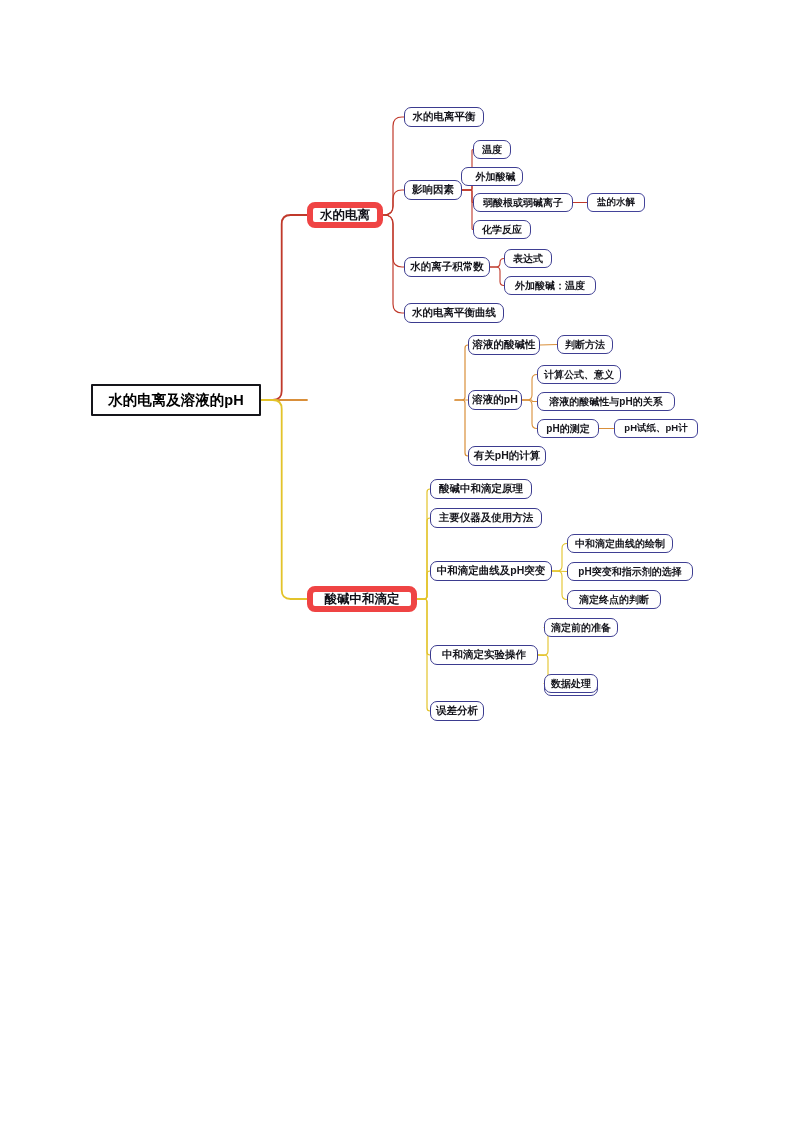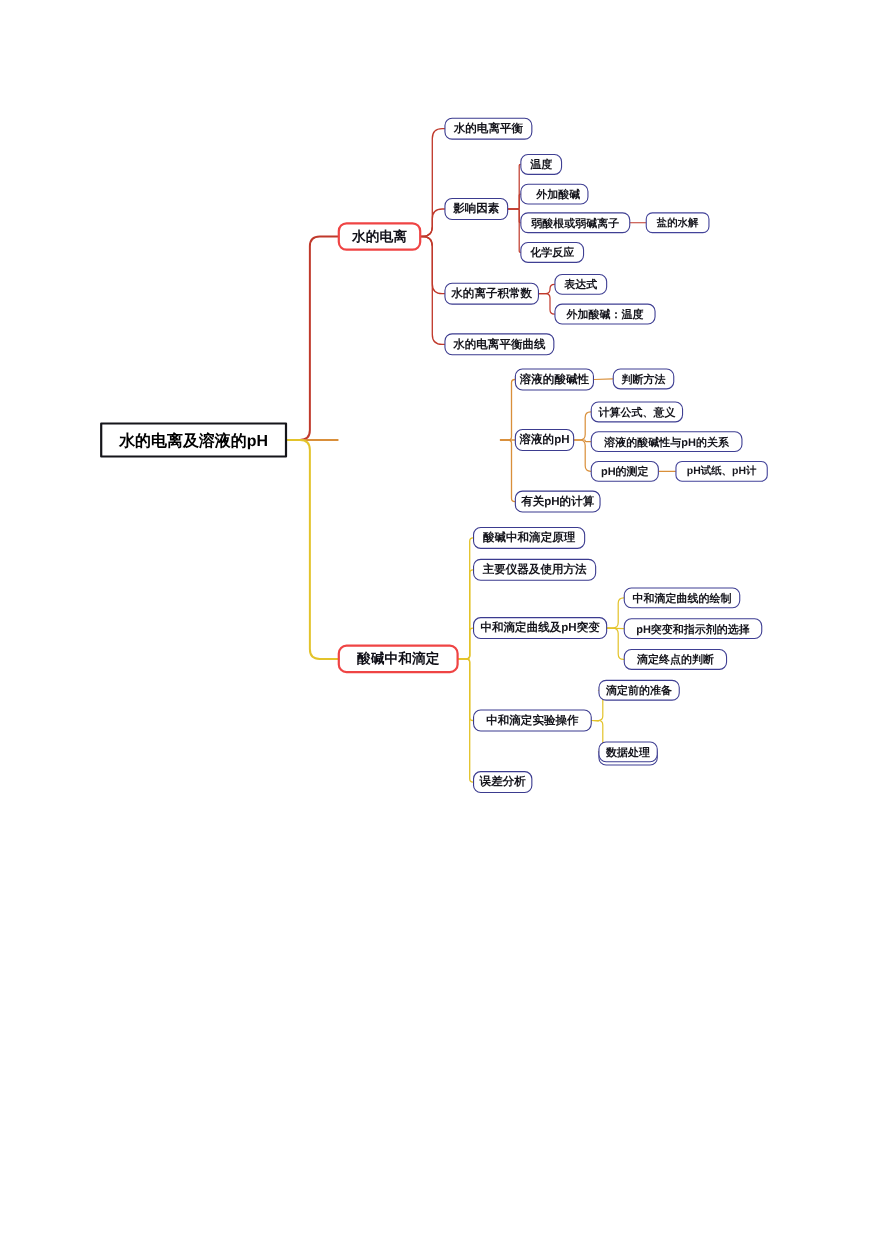--- a/index.html
+++ b/index.html
@@ -40,21 +40,21 @@
   }
   .node.root {
     border: 2.2px solid #15151a;
     border-radius: 1px;
     font-size: 14.5px;
     font-weight: bold;
     padding: 0 10px;
     color: #000000;
   }
   .node.lvl1 {
-    border: 2px solid #ef4444;
+    border: 6px solid #ef4444;
     border-radius: 8px;
     font-size: 12.5px;
     font-weight: bold;
     padding: 0 8px;
     color: #101018;
   }
   .node.lvl2 {
     border: 1.3px solid #3b3b8f;
     border-radius: 7px;
     font-size: 10.5px;
@@ -116,21 +116,21 @@
       <path d="M 552 571 L 557 571 Q 562 571 562 576 L 562 594.5 Q 562 599.5 567 599.5 L 567 599.5" fill="none" stroke="#e3c32a" stroke-width="1.1" stroke-linecap="round" stroke-linejoin="round"></path>
       <path d="M 538 655 L 544 655 Q 548 655 548 651 L 548 631.5 Q 548 627.5 552 627.5 L 544 627.5" fill="none" stroke="#e3c32a" stroke-width="1.1" stroke-linecap="round" stroke-linejoin="round"></path>
       <path d="M 538 655 L 544 655.5" fill="none" stroke="#e3c32a" stroke-width="1.1" stroke-linecap="round" stroke-linejoin="round"></path>
       <path d="M 538 655 L 544 655 Q 548 655 548 659 L 548 679.5 Q 548 683.5 552 683.5 L 544 683.5" fill="none" stroke="#e3c32a" stroke-width="1.1" stroke-linecap="round" stroke-linejoin="round"></path>
     </svg>
 <div class="node root" style="left: 91px; top: 384px; width: 170px; height: 32px;">水的电离及溶液的pH</div>
     <div class="node lvl1" style="left: 307px; top: 202px; width: 76px; height: 26px;">水的电离</div>
     <div class="node lvl2" style="left: 404px; top: 107px; width: 80px; height: 20px;">水的电离平衡</div>
     <div class="node lvl2" style="left: 404px; top: 180px; width: 58px; height: 20px;">影响因素</div>
     <div class="node lvl3" style="left: 473px; top: 140px; width: 38px; height: 19px;">温度</div>
-    <div class="node lvl3" style="left: 473px; top: 167px; width: 62px; height: 19px; padding-left: 13px;">外加酸碱</div>
+    <div class="node lvl3" style="left: 461px; top: 167px; width: 62px; height: 19px; padding-left: 13px;">外加酸碱</div>
     <div class="node lvl3" style="left: 473px; top: 193px; width: 100px; height: 19px;">弱酸根或弱碱离子</div>
     <div class="node lvl4" style="left: 587px; top: 193px; width: 58px; height: 19px;">盐的水解</div>
     <div class="node lvl3" style="left: 473px; top: 220px; width: 58px; height: 19px;">化学反应</div>
     <div class="node lvl2" style="left: 404px; top: 257px; width: 86px; height: 20px;">水的离子积常数</div>
     <div class="node lvl3" style="left: 504px; top: 249px; width: 48px; height: 19px;">表达式</div>
     <div class="node lvl3" style="left: 504px; top: 276px; width: 92px; height: 19px;">外加酸碱：温度</div>
     <div class="node lvl2" style="left: 404px; top: 303px; width: 100px; height: 20px;">水的电离平衡曲线</div>
     <div class="node lvl2" style="left: 468px; top: 335px; width: 72px; height: 20px;">溶液的酸碱性</div>
     <div class="node lvl3" style="left: 557px; top: 335px; width: 56px; height: 19px;">判断方法</div>
     <div class="node lvl2" style="left: 468px; top: 390px; width: 54px; height: 20px;">溶液的pH</div>

